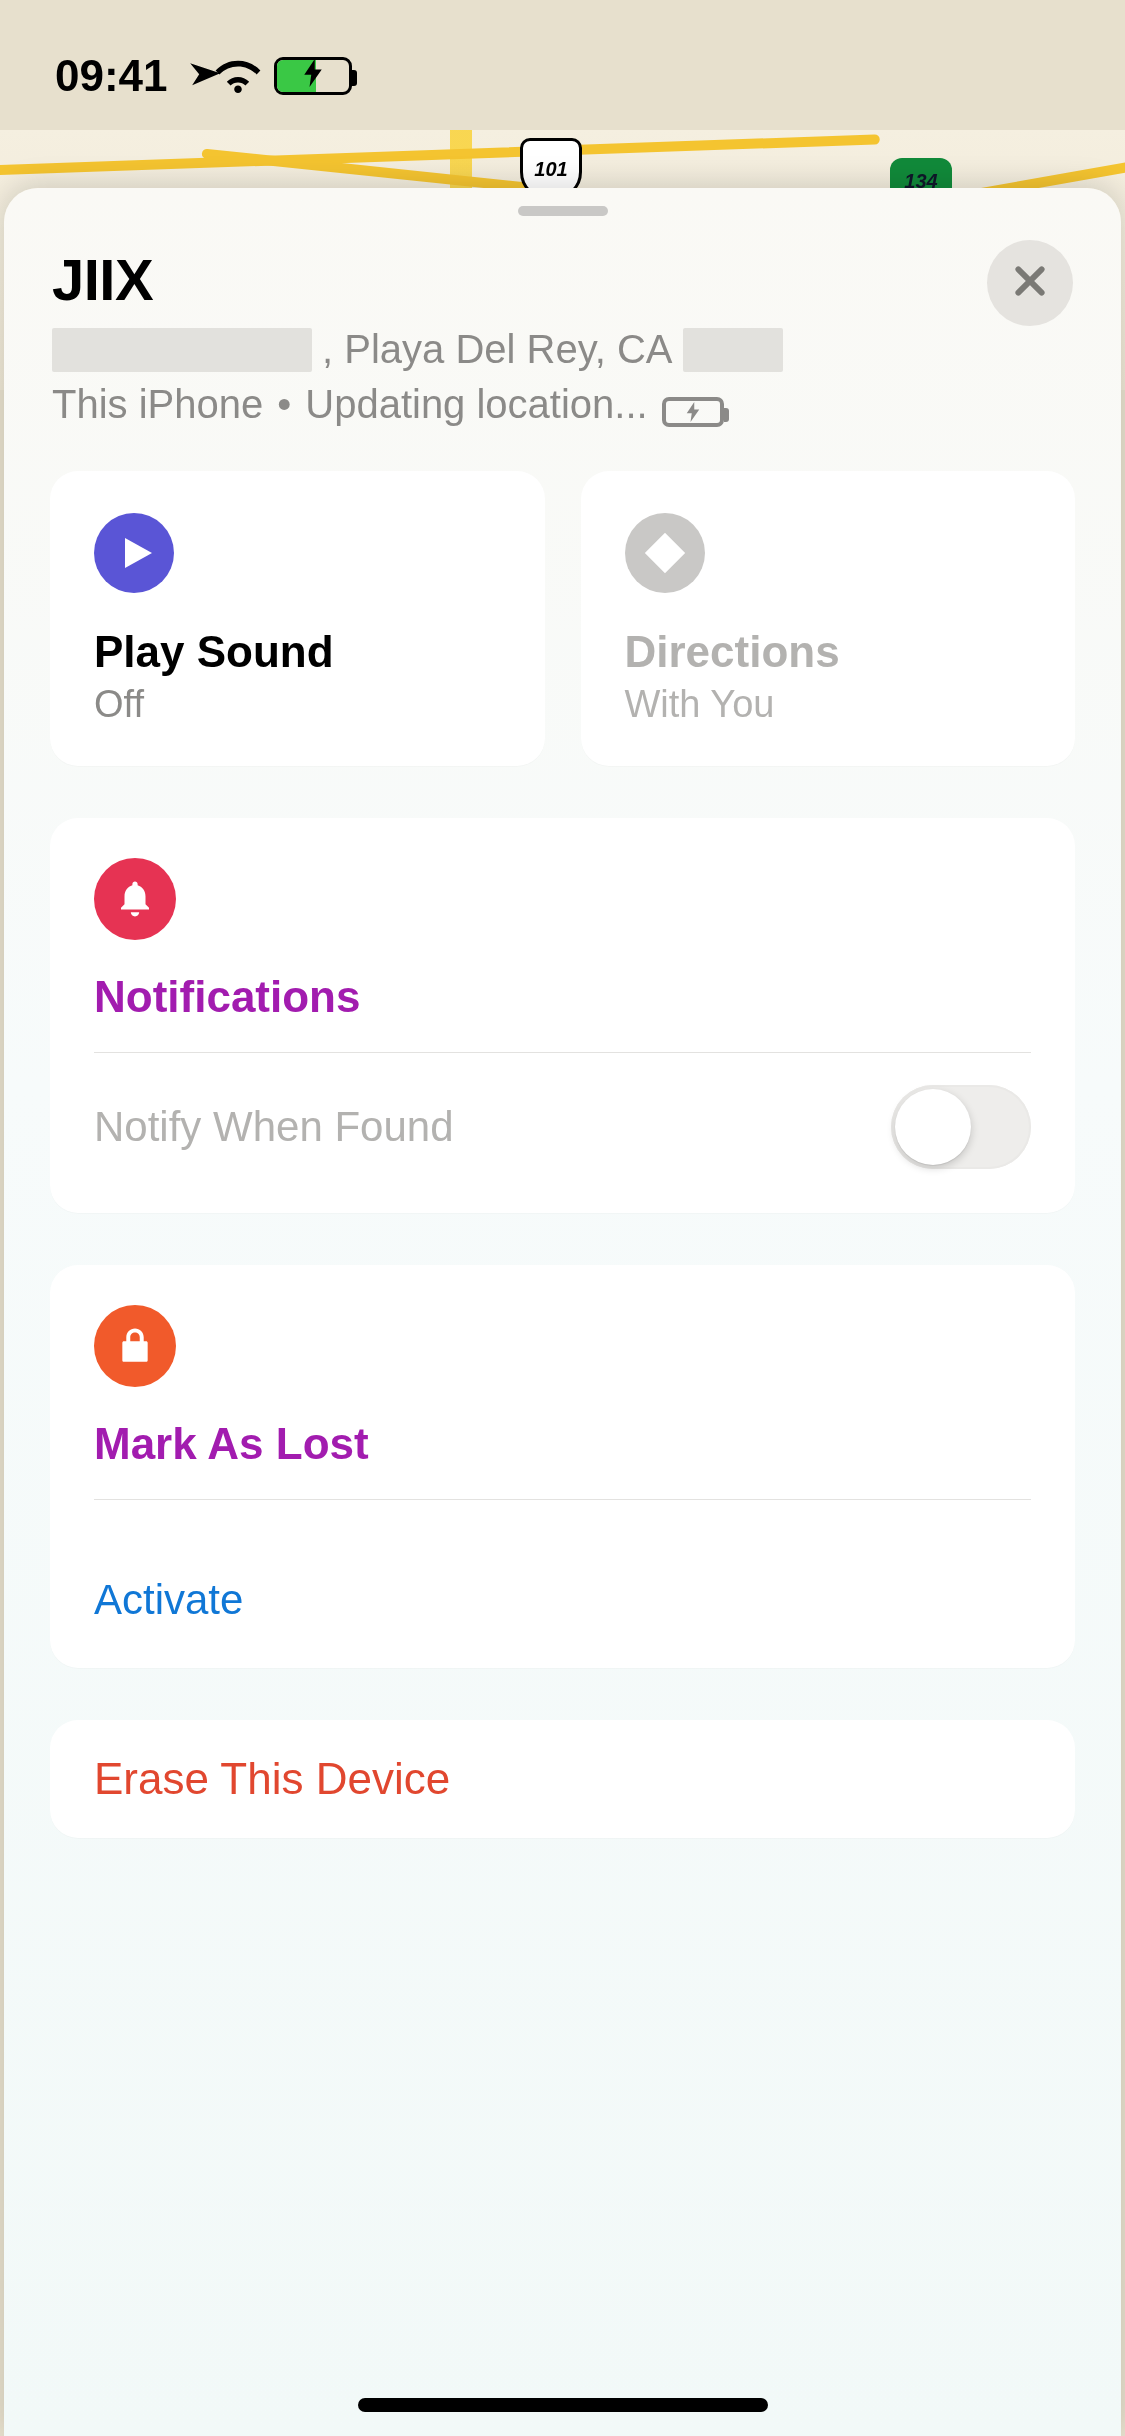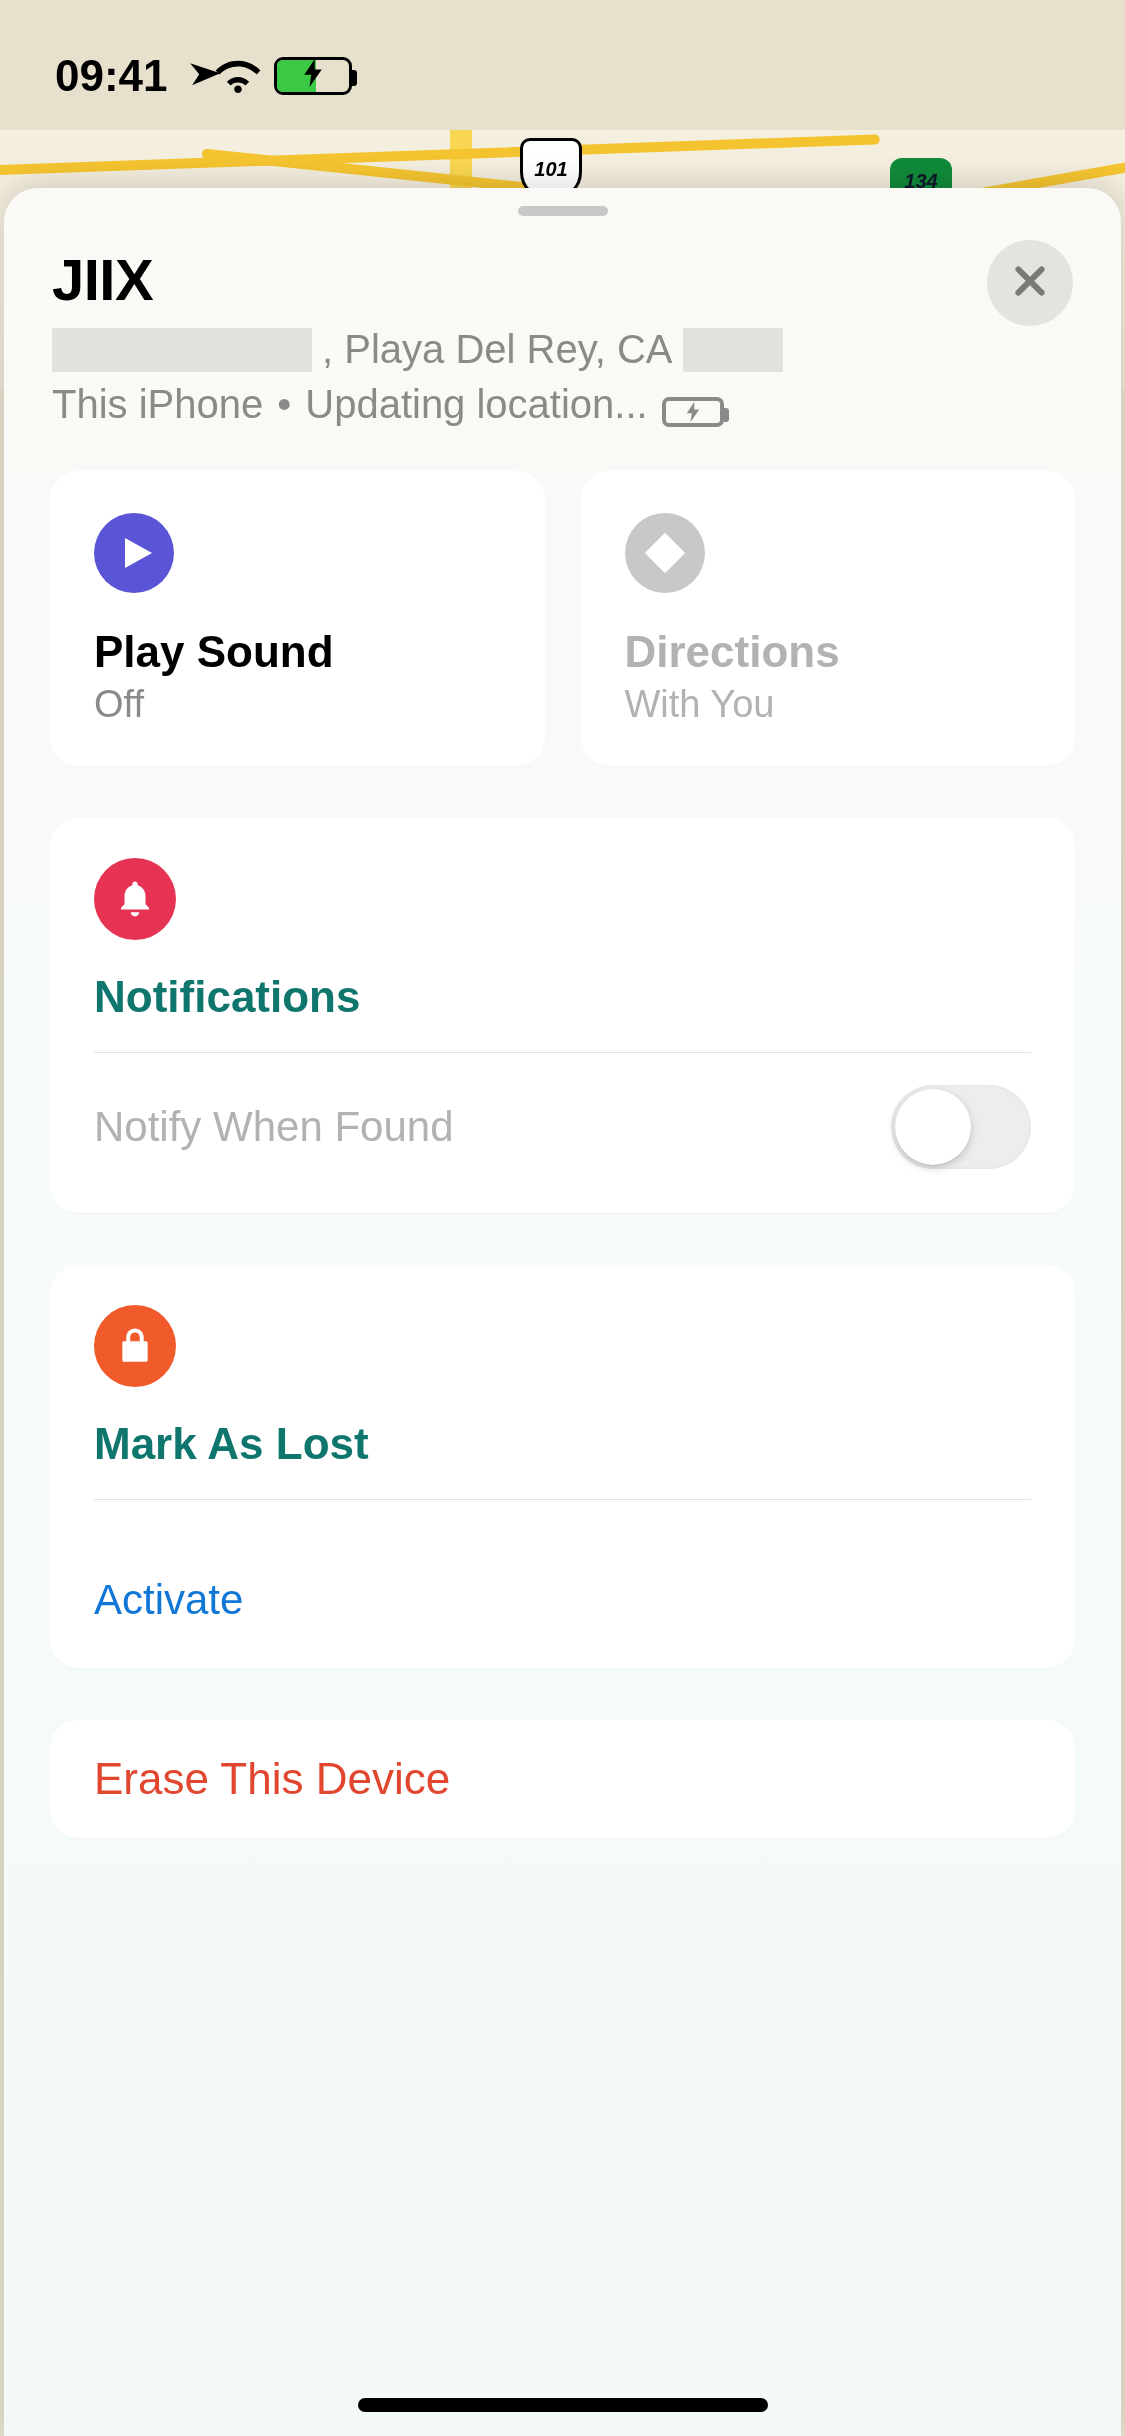--- a/index.html
+++ b/index.html
@@ -164,21 +164,21 @@
   .card.compact { padding:34px 44px; }
   .card-icon {
     width:82px; height:82px; border-radius:50%;
     display:flex; align-items:center; justify-content:center;
     margin-bottom:32px;
   }
   .card-icon.bell { background:#e63353; }
   .card-icon.bell svg { width:42px; height:42px; fill:#fff; }
   .card-icon.lock { background:#f15a2b; }
   .card-icon.lock svg { width:38px; height:38px; fill:#fff; }
-  .card-title { font-size:44px; font-weight:600; color:#0f766e; }
+  .card-title { font-size:44px; font-weight:600; color:#a21caf; }
 
   .divider {
     height:1px; background:#e3e2e0;
     margin:30px -0px 0 0;
   }
   .row {
     display:flex; align-items:center; justify-content:space-between;
     padding:32px 0 4px 0;
   }
   .row-label { font-size:42px; color:#b3b2b0; }

